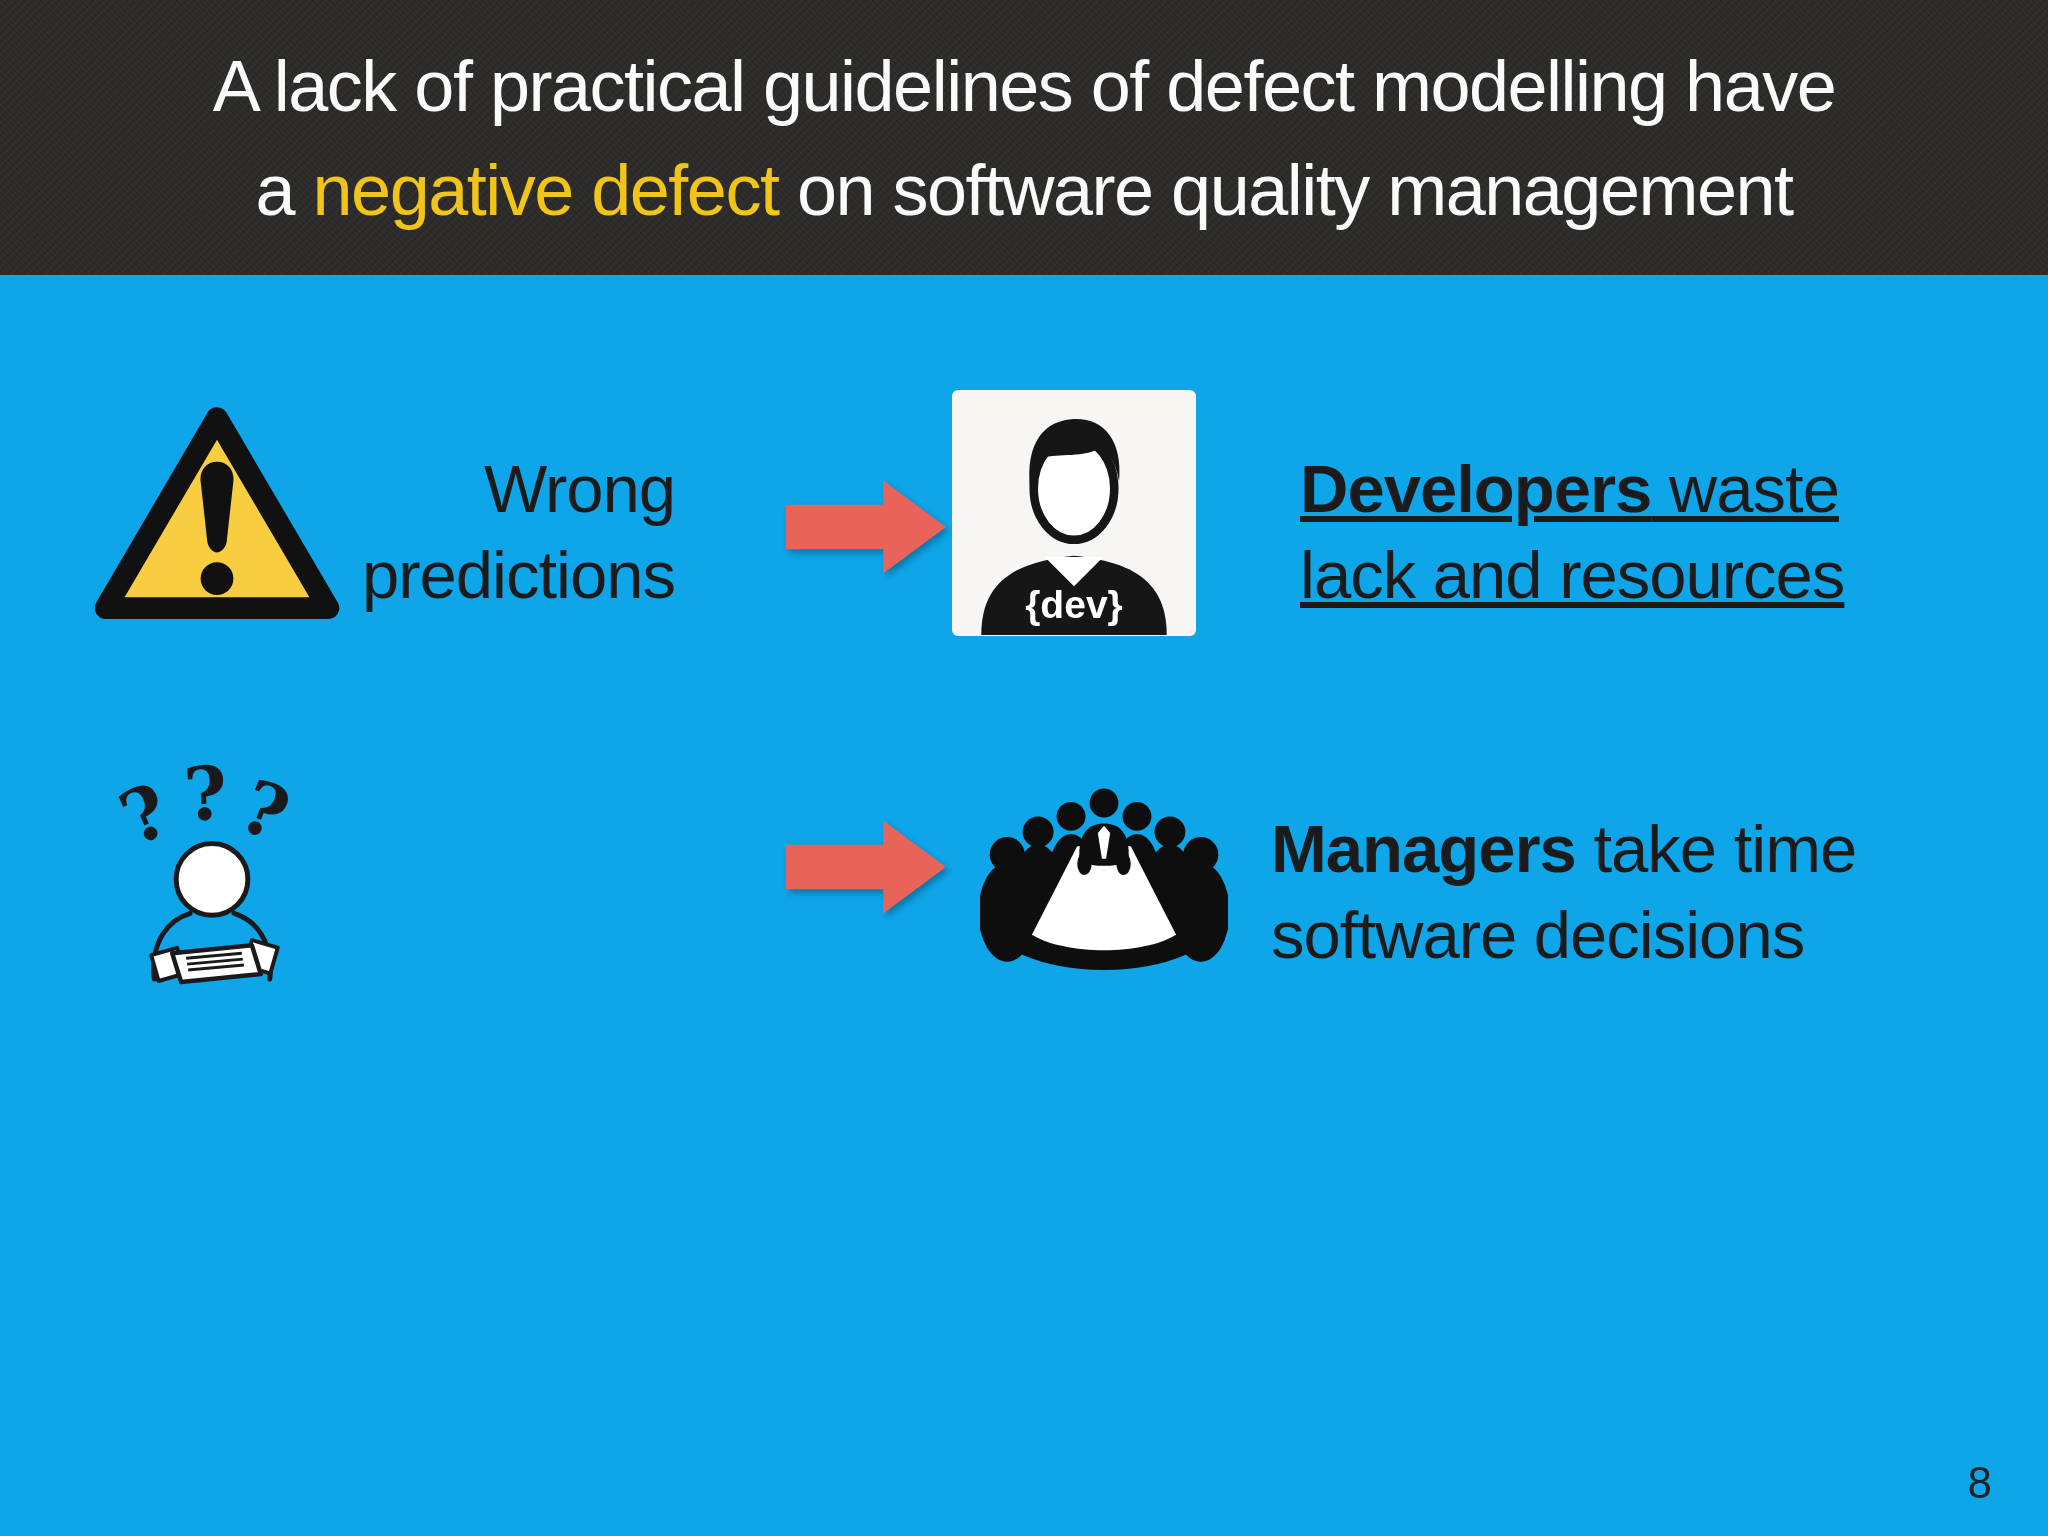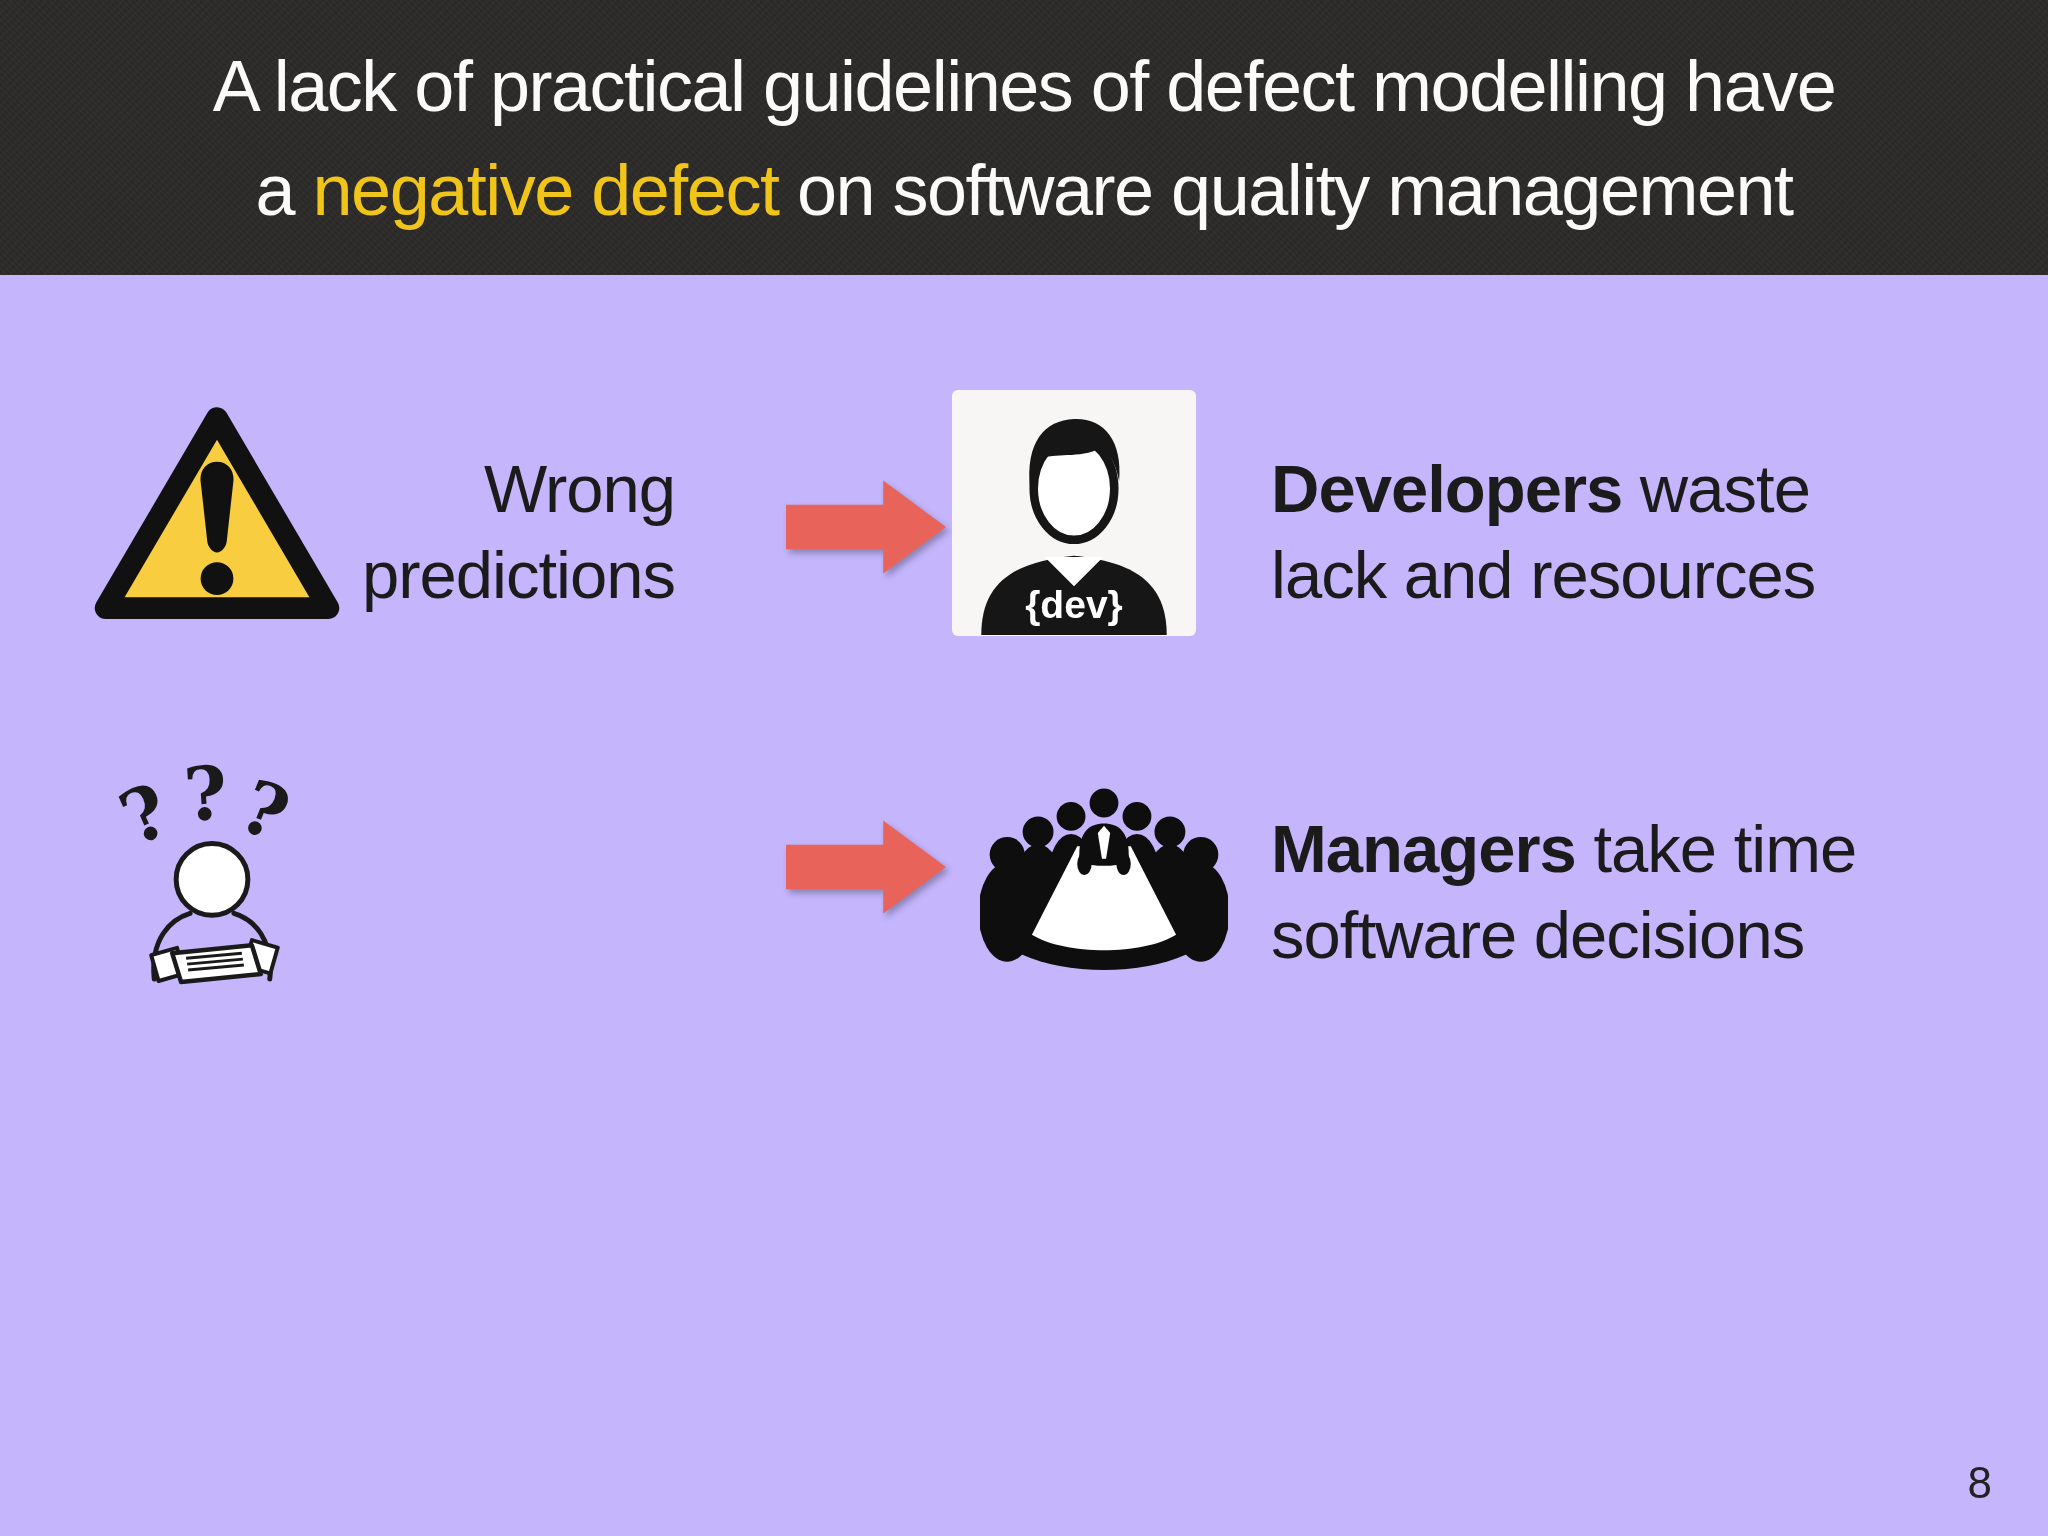--- a/index.html
+++ b/index.html
@@ -11,21 +11,21 @@
     --body-text:#1b1b1b;
   }
   *{margin:0;padding:0;box-sizing:border-box;}
   html,body{width:2048px;height:1536px;}
   body{
     font-family:"Liberation Sans","DejaVu Sans",sans-serif;
     background:#ffffff;
     position:relative;
     overflow:hidden;
   }
-  .slide{position:absolute;inset:0;background:#c4b5fd;}
+  .slide{position:absolute;inset:0;background:#0ea5e9;}
 
   
   .title-band{
     position:absolute;left:0;top:0;width:2048px;height:275px;
     background:var(--header-bg);
     background-image:
       repeating-linear-gradient(45deg, rgba(255,255,255,0.015) 0 2px, rgba(0,0,0,0.02) 2px 4px),
       repeating-linear-gradient(-45deg, rgba(255,255,255,0.012) 0 3px, rgba(0,0,0,0.015) 3px 6px);
     color:var(--header-text);
     text-align:center;
@@ -107,21 +107,21 @@
   <div class="abs dev-wrap" style="left:952px;top:390px;width:244px;height:246px;">
     <svg width="244" height="246" viewBox="0 0 200 200">
       <path d="M24,200 C24,156 52,140 100,135 C148,140 176,156 176,200 Z" fill="#161616"></path>
       <polygon points="76,136 124,136 100,160" fill="#ffffff"></polygon>
       <ellipse cx="100" cy="80" rx="33" ry="42" fill="#ffffff" stroke="#161616" stroke-width="7"></ellipse>
       <path d="M64,80 C60,42 76,24 100,23 C124,22 140,40 137,74 C134,58 128,50 122,47 C104,56 84,50 72,56 C67,62 65,70 64,80 Z" fill="#161616"></path>
       <text x="100" y="186" text-anchor="middle" class="dev-label">{dev}</text>
     </svg>
   </div>
 
-  <div class="abs effect-text" style="left:1271px;top:446px;">
+  <div class="abs effect-text" style="left:1300px;top:446px;text-decoration:underline;">
     <div><b>Developers</b><span> waste</span></div>
     <div>lack and resources</div>
   </div>
 
   <svg class="abs" style="left:104px;top:748px;" width="220" height="244" viewBox="0 0 220 245">
     <text class="qmark" x="16" y="92" transform="rotate(-24 40 60)">?</text>
     <text class="qmark" x="80" y="72" transform="rotate(-4 100 45)">?</text>
     <text class="qmark" x="140" y="88" transform="rotate(22 160 60)">?</text>
     <circle cx="108" cy="132" r="36" fill="#ffffff" stroke="#1a1a1a" stroke-width="5"></circle>
     <path d="M50,232 C46,192 66,172 86,166" fill="none" stroke="#1a1a1a" stroke-width="5" stroke-linecap="round"></path>

